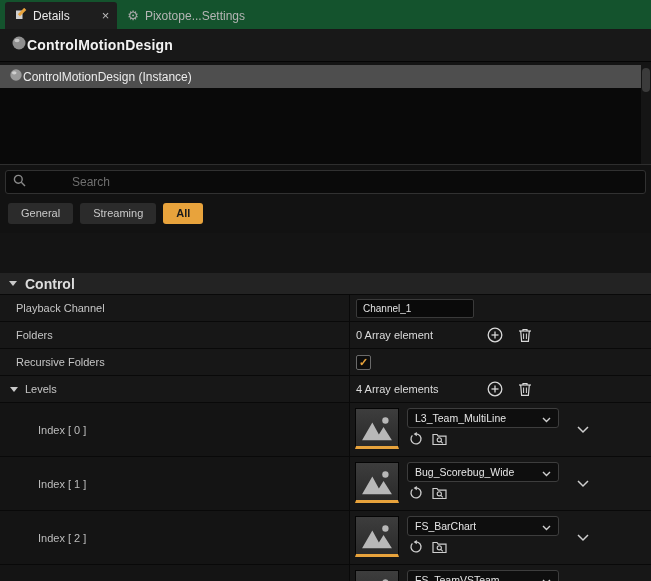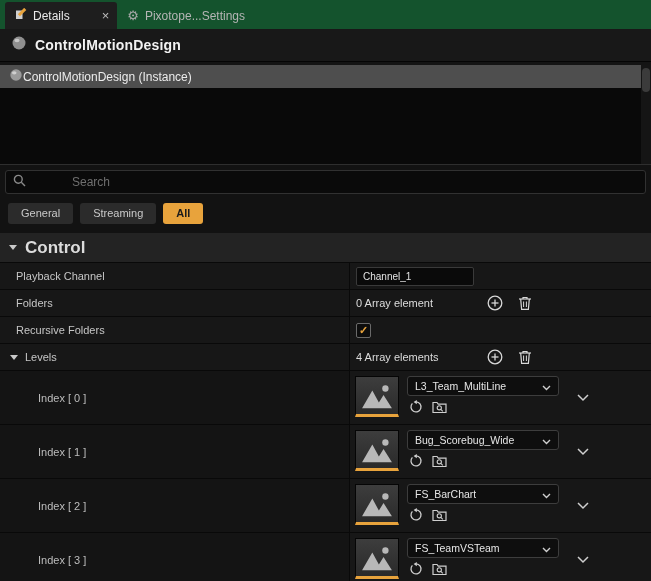--- a/index.html
+++ b/index.html
@@ -12,21 +12,21 @@
   .root { position:relative; width:651px; height:581px; background:#141414; }
 
   
   .tabbar { height:29px; background:#14532d; display:flex; align-items:flex-end; }
   .tab { display:flex; align-items:center; gap:6px; height:27px; padding:0 10px; font-size:12px; color:#b5b5b5; cursor:default; }
   .tab.active { background:#1e1e1e; color:#e9e9e9; border-radius:3px 3px 0 0; margin-left:5px; padding-right:8px; }
   .tab .close { margin-left:26px; font-size:13px; color:#bdbdbd; line-height:1; }
   .gear { font-size:13px; color:#a9a9a9; }
 
   
-  .header { height:33px; background:#181818; display:flex; align-items:center; gap:8px; padding:0 11px; border-bottom:1px solid #050505; }
+  .header { height:33px; background:#181818; display:flex; align-items:center; gap:0; padding:0 11px; border-bottom:1px solid #050505; }
   .header-title { font-size:14px; font-weight:bold; color:#f2f2f2; letter-spacing:.2px; }
 
   
   .instance-box { height:100px; background:#090909; position:relative; border-bottom:1px solid #2e2e2e; }
   .instance-row { margin-top:3px; height:23px; width:641px; background:#4e4e4e; display:flex; align-items:center; padding:0 9px; font-size:12px; color:#ececec; }
   .vscrollbar { position:absolute; top:0; right:0; width:10px; height:100%; background:#151515; }
   .vscroll-thumb { position:absolute; top:3px; left:1px; width:8px; height:24px; background:#3b3b3b; border-radius:4px; }
 
   
   .search-area { height:34px; background:#121212; display:flex; align-items:center; padding:0 5px; }
@@ -34,21 +34,21 @@
   .search-box input { flex:1; background:transparent; border:none; outline:none; color:#ddd; font-size:12px; font-family:"Liberation Sans", sans-serif;margin-left:39px; }
   .search-box input::placeholder { color:#6f6f6f; }
 
   
   .filter-row { height:28px; display:flex; align-items:center; gap:7px; padding:0 8px; background:#121212; }
   .fbtn { font-size:11px; color:#c9c9c9; background:#2b2b2b; border-radius:3px; padding:5px 13px; line-height:1; cursor:default; }
   .fbtn.active { background:#E8A33C; color:#1b1b1b; font-weight:bold; }
   .gap6 { height:6px; background:#121212; }
 
   
-  .section-header { height:30px; background:#232323; display:flex; align-items:center; gap:8px; padding:0 9px; font-size:17px; font-weight:bold; color:#dcdcdc; border-bottom:1px solid #090909; }
+  .section-header { height:22px; background:#232323; display:flex; align-items:center; gap:8px; padding:0 9px; font-size:14px; font-weight:bold; color:#dcdcdc; border-bottom:1px solid #090909;margin-top:40px; }
 
   .tri { width:0; height:0; border-left:4px solid transparent; border-right:4px solid transparent; border-top:5px solid #c9c9c9; display:inline-block; }
 
   
   .prop-row { height:27px; display:flex; background:#171717; border-bottom:1px solid #090909; }
   .prop-label { width:350px; display:flex; align-items:center; gap:7px; padding-left:16px; font-size:11px; color:#c6c6c6; border-right:1px solid #090909; }
   .prop-label.indent-sm { padding-left:10px; }
   .prop-value { flex:1; display:flex; align-items:center; padding-left:6px; gap:12px; }
   .text-input { width:118px; height:19px; background:#0a0a0a; border:1px solid #3a3a3a; border-radius:2px; color:#e3e3e3; font-size:10px; padding:0 6px; font-family:"Liberation Sans", sans-serif; outline:none; }
   .array-text { font-size:11px; color:#dcdcdc; width:118px; }

